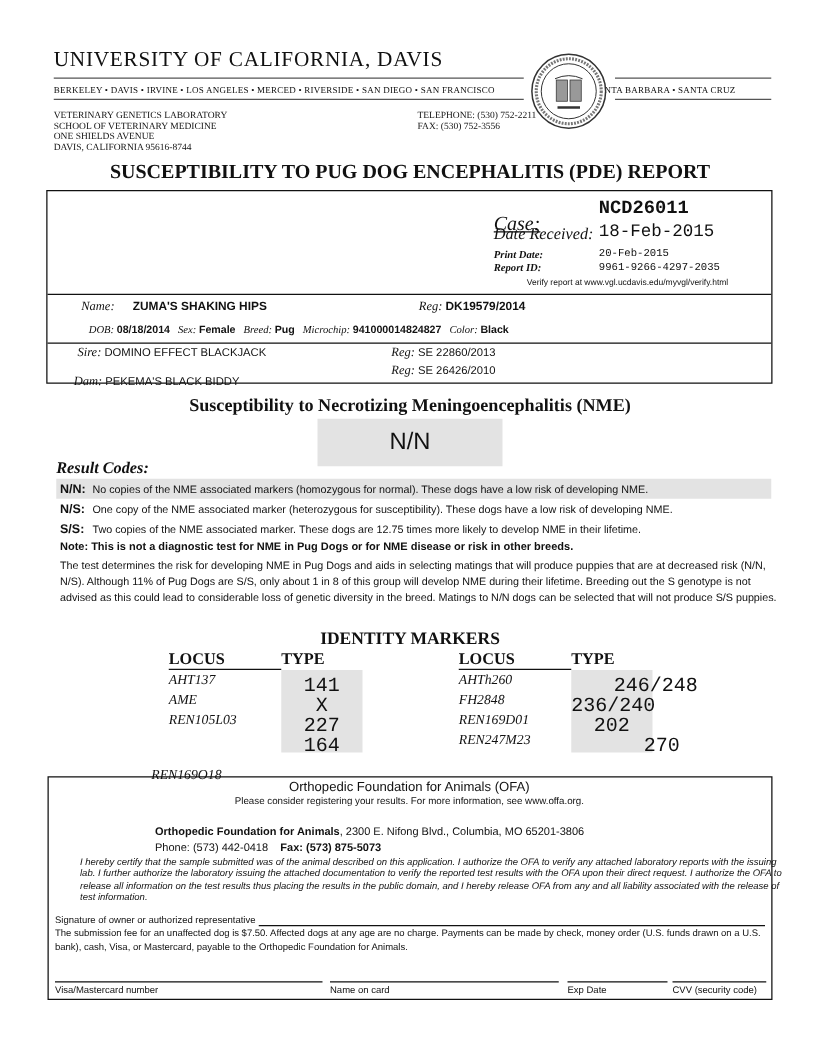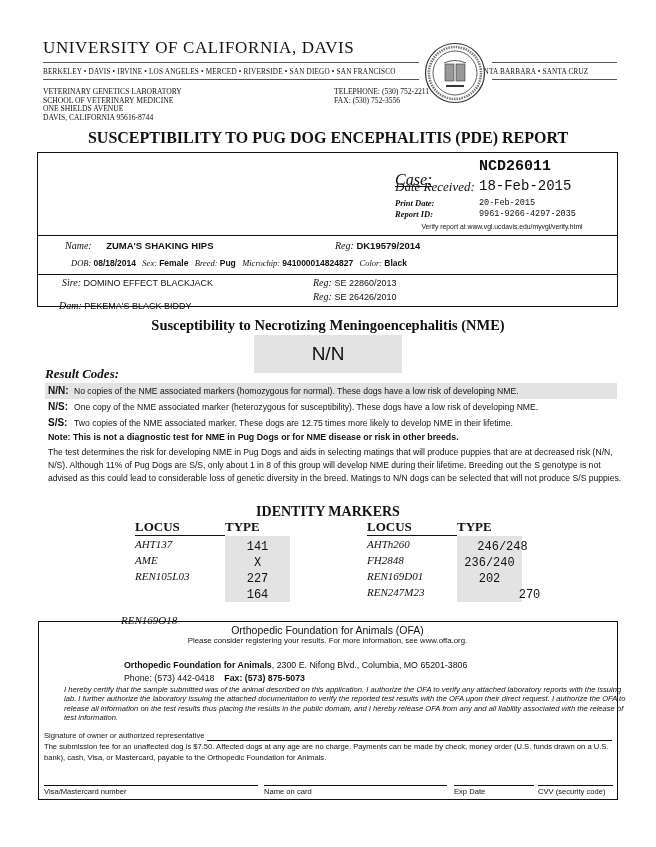--- a/index.html
+++ b/index.html
@@ -43,21 +43,21 @@
   .code-key { display:inline-block; width:26px; margin-left:3px; font-weight:bold; font-size:10px; }
   #note { left:48px; top:432px; font-family:"Liberation Sans", sans-serif; font-size:8.8px; font-weight:bold; white-space:nowrap; }
   #explain { left:48px; top:446px; width:580px; font-family:"Liberation Sans", sans-serif; font-size:8.6px; line-height:13px; }
 
   
   #im-title { left:0; width:656px; top:504px; text-align:center; font-size:14px; font-weight:bold; }
   .im-head { position:absolute; top:519px; font-size:13px; font-weight:bold; font-family:"Liberation Serif", serif; }
   .im-underline { position:absolute; top:535px; height:1px; background:#111; }
   .im-typecol { position:absolute; top:536px; width:65px; height:66px; background:#e3e3e3; }
   .im-locus { position:absolute; font-size:11px; font-style:italic; font-family:"Liberation Serif", serif; }
-  .im-type { position:absolute; width:65px; text-align:center; font-size:12px; font-family:"Liberation Mono", monospace; }
+  .im-type { position:absolute; width:65px; text-align:center; font-size:16px; font-family:"Liberation Mono", monospace; }
 
   
   #ofa-box { left:38px; top:621px; width:580px; height:179px; border:1.5px solid #111; box-sizing:border-box; font-family:"Liberation Sans", sans-serif; }
   #ofa-title { position:absolute; left:0; width:577px; top:2px; text-align:center; font-size:10.5px; }
   #ofa-sub { position:absolute; left:0; width:577px; top:14px; text-align:center; font-size:7.8px; }
   #ofa-steps { position:absolute; left:5px; top:25px; font-size:8.8px; white-space:nowrap; }
   #ofa-addr { position:absolute; left:85px; top:38px; font-size:8.8px; white-space:nowrap; }
   #ofa-phone { position:absolute; left:85px; top:51px; font-size:8.8px; white-space:nowrap; }
   #ofa-cert { position:absolute; left:5px; top:63px; width:570px; font-size:7.6px; line-height:9.4px; font-style:italic;margin-left:20px; }
   #sig-label { position:absolute; left:5px; top:109px; font-size:7.6px; white-space:nowrap; }
@@ -187,21 +187,21 @@
 <div class="im-locus" style="left:135px; top:538px;">AHT137</div>
 <div class="im-type" style="left:225px; top:540px;">141</div>
 <div class="im-locus" style="left:135px; top:554px;">AME</div>
 <div class="im-type" style="left:225px; top:556px;">X</div>
 <div class="im-locus" style="left:135px; top:570px;">REN105L03</div>
 <div class="im-type" style="left:225px; top:572px;">227</div>
 <div class="im-locus" style="left:121px; top:586px;margin-top:28px;">REN169O18</div>
 <div class="im-type" style="left:225px; top:588px;">164</div>
 
 <div class="im-locus" style="left:367px; top:538px;">AHTh260</div>
-<div class="im-type" style="left:470px; top:540px;">246/248</div>
+<div class="im-type" style="left:458px; top:540px;padding-left:33px;">246/248</div>
 <div class="im-locus" style="left:367px; top:554px;">FH2848</div>
 <div class="im-type" style="left:457px; top:556px;">236/240</div>
 <div class="im-locus" style="left:367px; top:570px;">REN169D01</div>
 <div class="im-type" style="left:457px; top:572px;">202</div>
 <div class="im-locus" style="left:367px; top:586px;">REN247M23</div>
 <div class="im-type" style="left:457px; top:588px;margin-left:40px;">270</div>
 
 <div id="ofa-box" class="abs">
   <div id="ofa-sub">Please consider registering your results.  For more information, see www.offa.org.</div>
   <div id="ofa-title">Orthopedic Foundation for Animals (OFA)</div>

